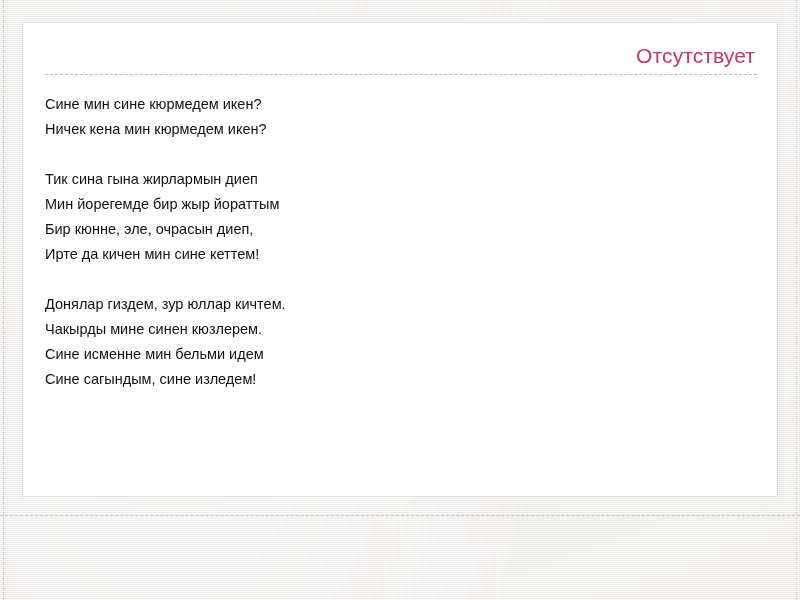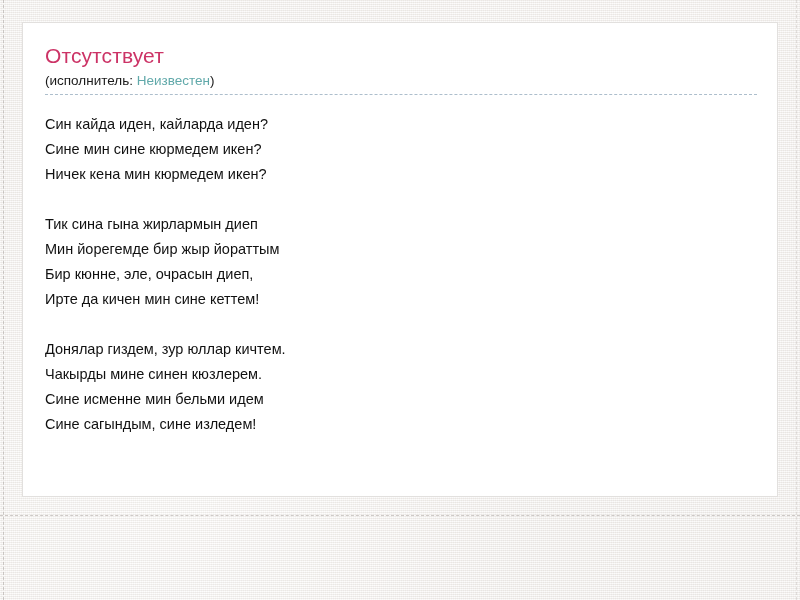--- a/index.html
+++ b/index.html
@@ -82,20 +82,21 @@
 
   
   .song-title {
     margin: 0;
     font-size: 21px;
     font-weight: 400;
     line-height: 26px;
     color: #cc3366;
     letter-spacing: 0.1px;
     white-space: nowrap;
+    text-align: right;
   }
 
   .song-byline {
     margin: 3px 0 0 0;
     font-size: 13.5px;
     line-height: 17px;
     color: #1a1a1a;
     white-space: nowrap;
   }
 
@@ -145,27 +146,25 @@
 <div id="page-backdrop"></div>
 <div id="guide-v-left"></div>
 <div id="guide-v-right"></div>
 <div id="guide-h-bottom"></div>
 
 <div id="lyrics-card">
   <div id="card-inner">
 
     <h1 class="song-title">Отсутствует</h1>
 
-    <p class="song-byline"><span class="byline-paren">(</span><span class="byline-label">исполнитель: </span><a class="artist-link" href="#">Неизвестен</a><span class="byline-paren">)</span></p>
 
     <hr class="header-rule">
 
     <div id="lyrics-body">
         <div class="stanza">
-          <p class="lyric-line">Син кайда иден, кайларда иден?</p>
           <p class="lyric-line">Сине мин сине кюрмедем икен?</p>
           <p class="lyric-line">Ничек кена мин кюрмедем икен?</p>
         </div>
         <div class="stanza">
           <p class="lyric-line">Тик сина гына жирлармын диеп</p>
           <p class="lyric-line">Мин йорегемде бир жыр йораттым</p>
           <p class="lyric-line">Бир кюнне, эле, очрасын диеп,</p>
           <p class="lyric-line">Ирте да кичен мин сине кеттем!</p>
         </div>
         <div class="stanza">

